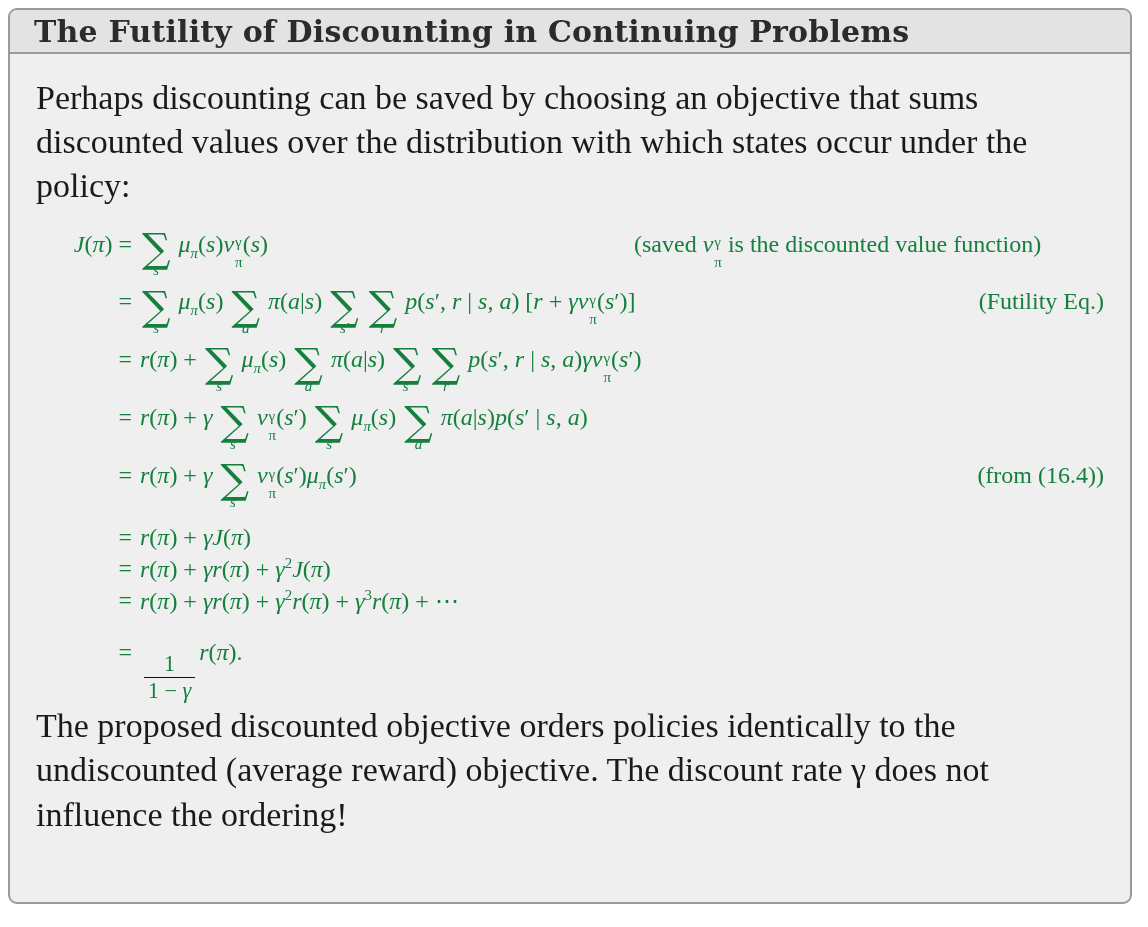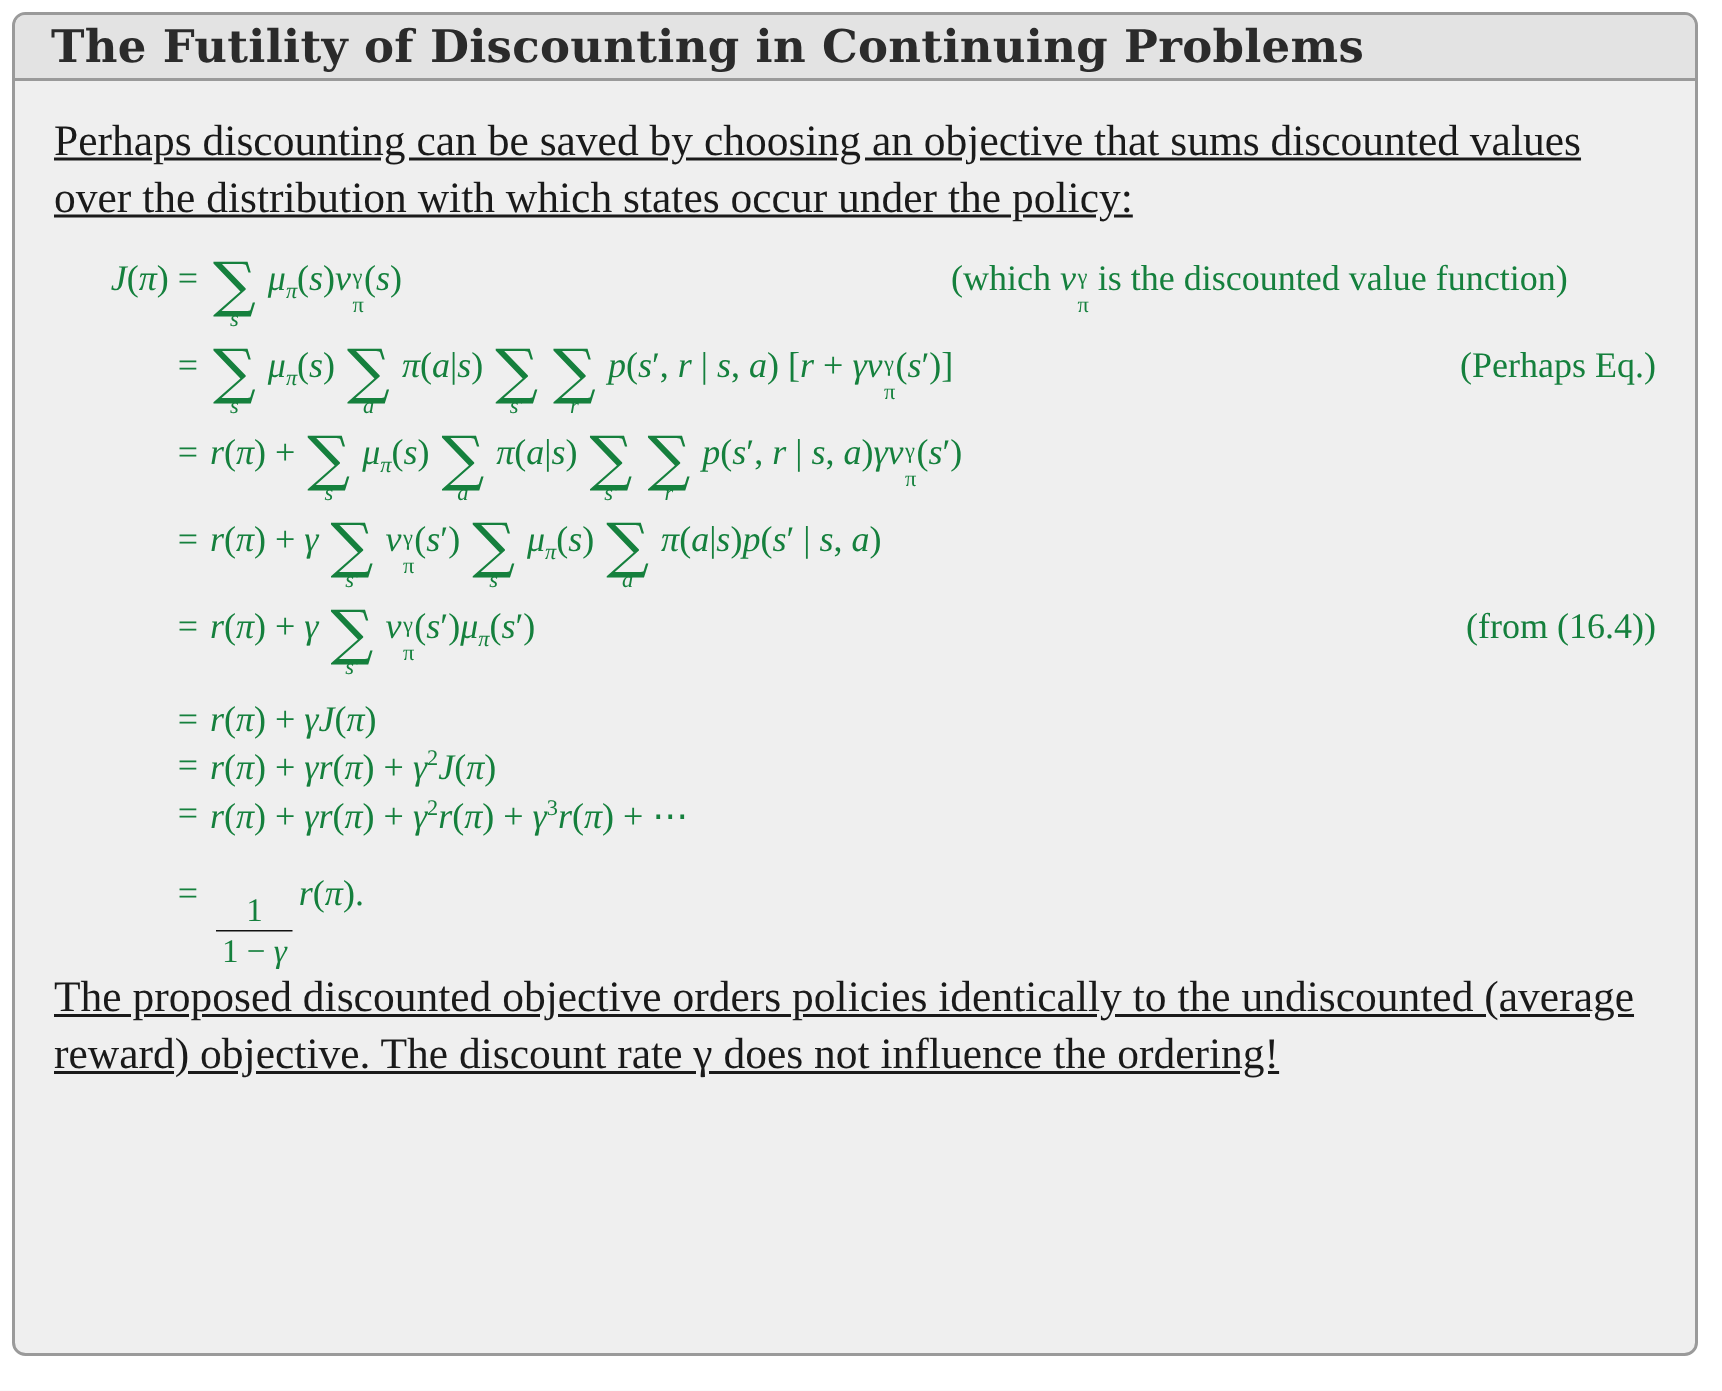--- a/index.html
+++ b/index.html
@@ -42,25 +42,24 @@
     font-size: 30px;
     letter-spacing: 0.2px;
     color: #2b2b2b;
   }
 
   .box-body {
     padding: 22px 26px 0 26px;
   }
 
   .para {
-    font-size: 29px;
+    font-size: 34px;
     line-height: 1.30;
     color: #1a1a1a;
     text-align: left;
-    text-decoration: underline;
   }
   .para.bottom {
   }
 
   
   .math-block {
     margin: 22px 0 0 0;
     font-size: 24px;
     color: #15803d;
   }
@@ -172,21 +171,21 @@
           <span class="bigop">
               <span class="sym">∑</span>
               <span class="lim">s</span>
             </span>
           <i class="v">μ</i><sub class="s">π</sub>(<i class="v">s</i>)<i class="v">v</i><span class="subsup">
               <span class="sup">γ</span>
               <span class="sub">π</span>
             </span>(<i class="v">s</i>)
         </div>
         <div class="mnote">
-          <span>(which</span>
+          <span>(saved</span>
           <i class="v">v</i><span class="subsup">
               <span class="sup">γ</span>
               <span class="sub">π</span>
             </span>
           <span>is the discounted value function)</span>
         </div>
       </div>
 
       <div class="mrow r2">
         <div class="mlead">=</div>
@@ -207,21 +206,21 @@
             </span>
           <span class="bigop">
               <span class="sym">∑</span>
               <span class="lim">r</span>
             </span>
           <i class="v">p</i>(<i class="v">s</i>′, <i class="v">r</i> | <i class="v">s</i>, <i class="v">a</i>)&nbsp;[<i class="v">r</i> + <i class="v">γv</i><span class="subsup">
               <span class="sup">γ</span>
               <span class="sub">π</span>
             </span>(<i class="v">s</i>′)]
         </div>
-        <div class="mnote">(Perhaps Eq.)</div>
+        <div class="mnote">(Futility Eq.)</div>
       </div>
 
       <div class="mrow r3">
         <div class="mlead">=</div>
         <div class="mmain">
           <i class="v">r</i>(<i class="v">π</i>) +
           <span class="bigop">
               <span class="sym">∑</span>
               <span class="lim">s</span>
             </span>

